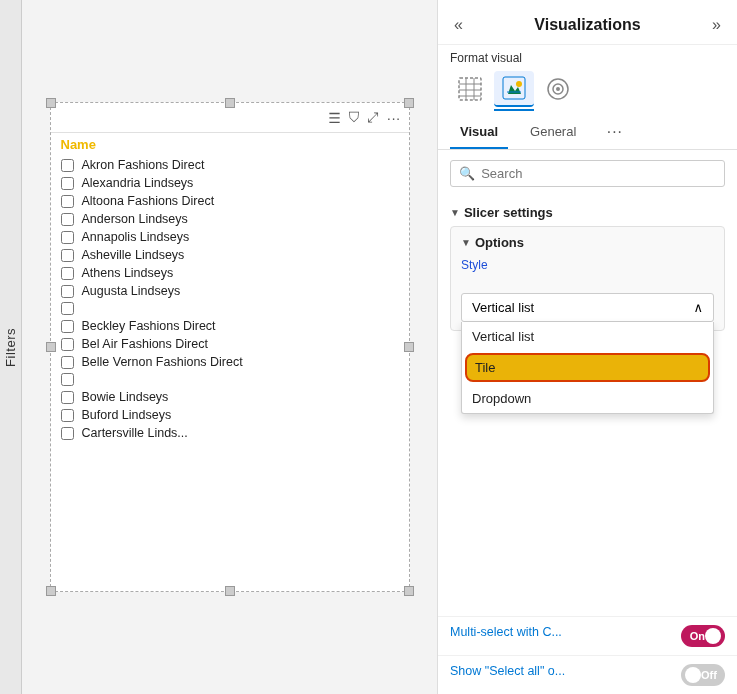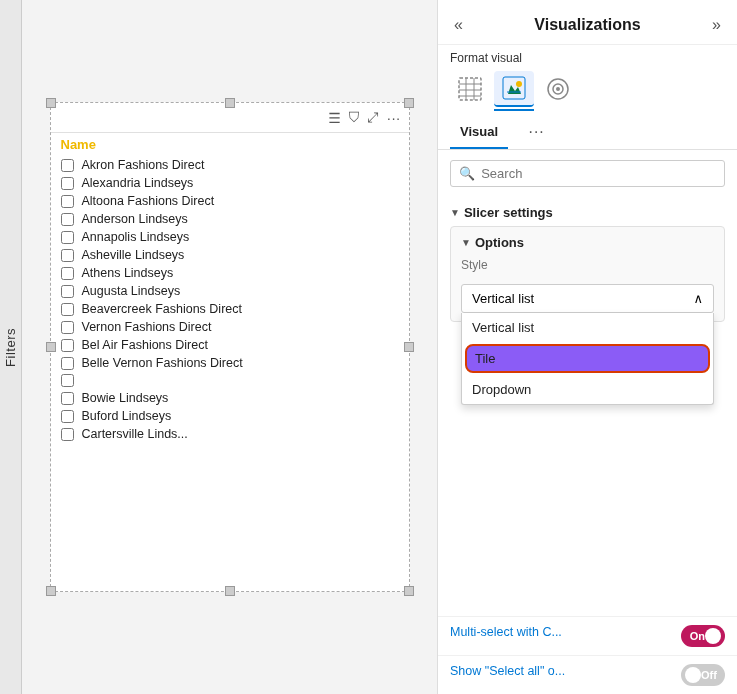--- a/index.html
+++ b/index.html
@@ -269,23 +269,23 @@
       gap: 4px;
       font-size: 13px;
       font-weight: 600;
       color: #222;
       margin-bottom: 8px;
       cursor: pointer;
     }
 
     .style-label {
       font-size: 12px;
-      color: #737373;
+      color: #1d4ed8;
       font-weight: 400;
-      margin-bottom: 12px;
+      margin-bottom: 21px;
     }
 
     
     .style-dropdown {
       position: relative;
       width: 100%;
     }
 
     .style-dropdown-btn {
       width: 100%;
@@ -314,21 +314,21 @@
     }
 
     .dropdown-item {
       padding: 7px 10px;
       font-size: 13px;
       cursor: pointer;
       color: #222;
     }
 
     .dropdown-item.highlighted {
-      background: #8b5cf6;
+      background: #eab308;
       border: 2px solid #d83b01;
       margin: 2px 3px;
       padding: 5px 8px;
       border-radius: 8px;
     }
 
     
     .toggle-row {
       display: flex;
       justify-content: space-between;
@@ -474,25 +474,24 @@
           <div class="slicer-item">
             <input type="checkbox" style="">
             <span>Athens Lindseys</span>
           </div>
           <div class="slicer-item">
             <input type="checkbox" style="">
             <span>Augusta Lindseys</span>
           </div>
           <div class="slicer-item">
             <input type="checkbox" style="">
-            <span>Beavercreek Fashions Direct</span>
-          </div>
-          <div class="slicer-item">
-            <input type="checkbox" style="">
-            <span>Vernon Fashions Direct</span>
+          </div>
+          <div class="slicer-item">
+            <input type="checkbox" style="">
+            <span>Beckley Fashions Direct</span>
           </div>
           <div class="slicer-item">
             <input type="checkbox" style="">
             <span>Bel Air Fashions Direct</span>
           </div>
           <div class="slicer-item">
             <input type="checkbox" style="">
             <span>Belle Vernon Fashions Direct</span>
           </div>
           <div class="slicer-item">
@@ -553,20 +552,21 @@
           <circle cx="13" cy="13" r="2" fill="#888"></circle>
         </svg>
       </button>
     </div>
 
     <div style="height:2px; background:#0078d4; width:40px; margin-left:44px; margin-top:2px;"></div>
   </div>
 
   <div class="vis-tabs">
     <div class="vis-tab active">Visual</div>
+    <div class="vis-tab">General</div>
     <div class="vis-tab-more">···</div>
   </div>
 
   <div class="search-box">
     <span class="search-icon-span">🔍</span>
     <input type="text" placeholder="Search" style="">
   </div>
 
   <div class="settings-section">
     <div class="section-header">

